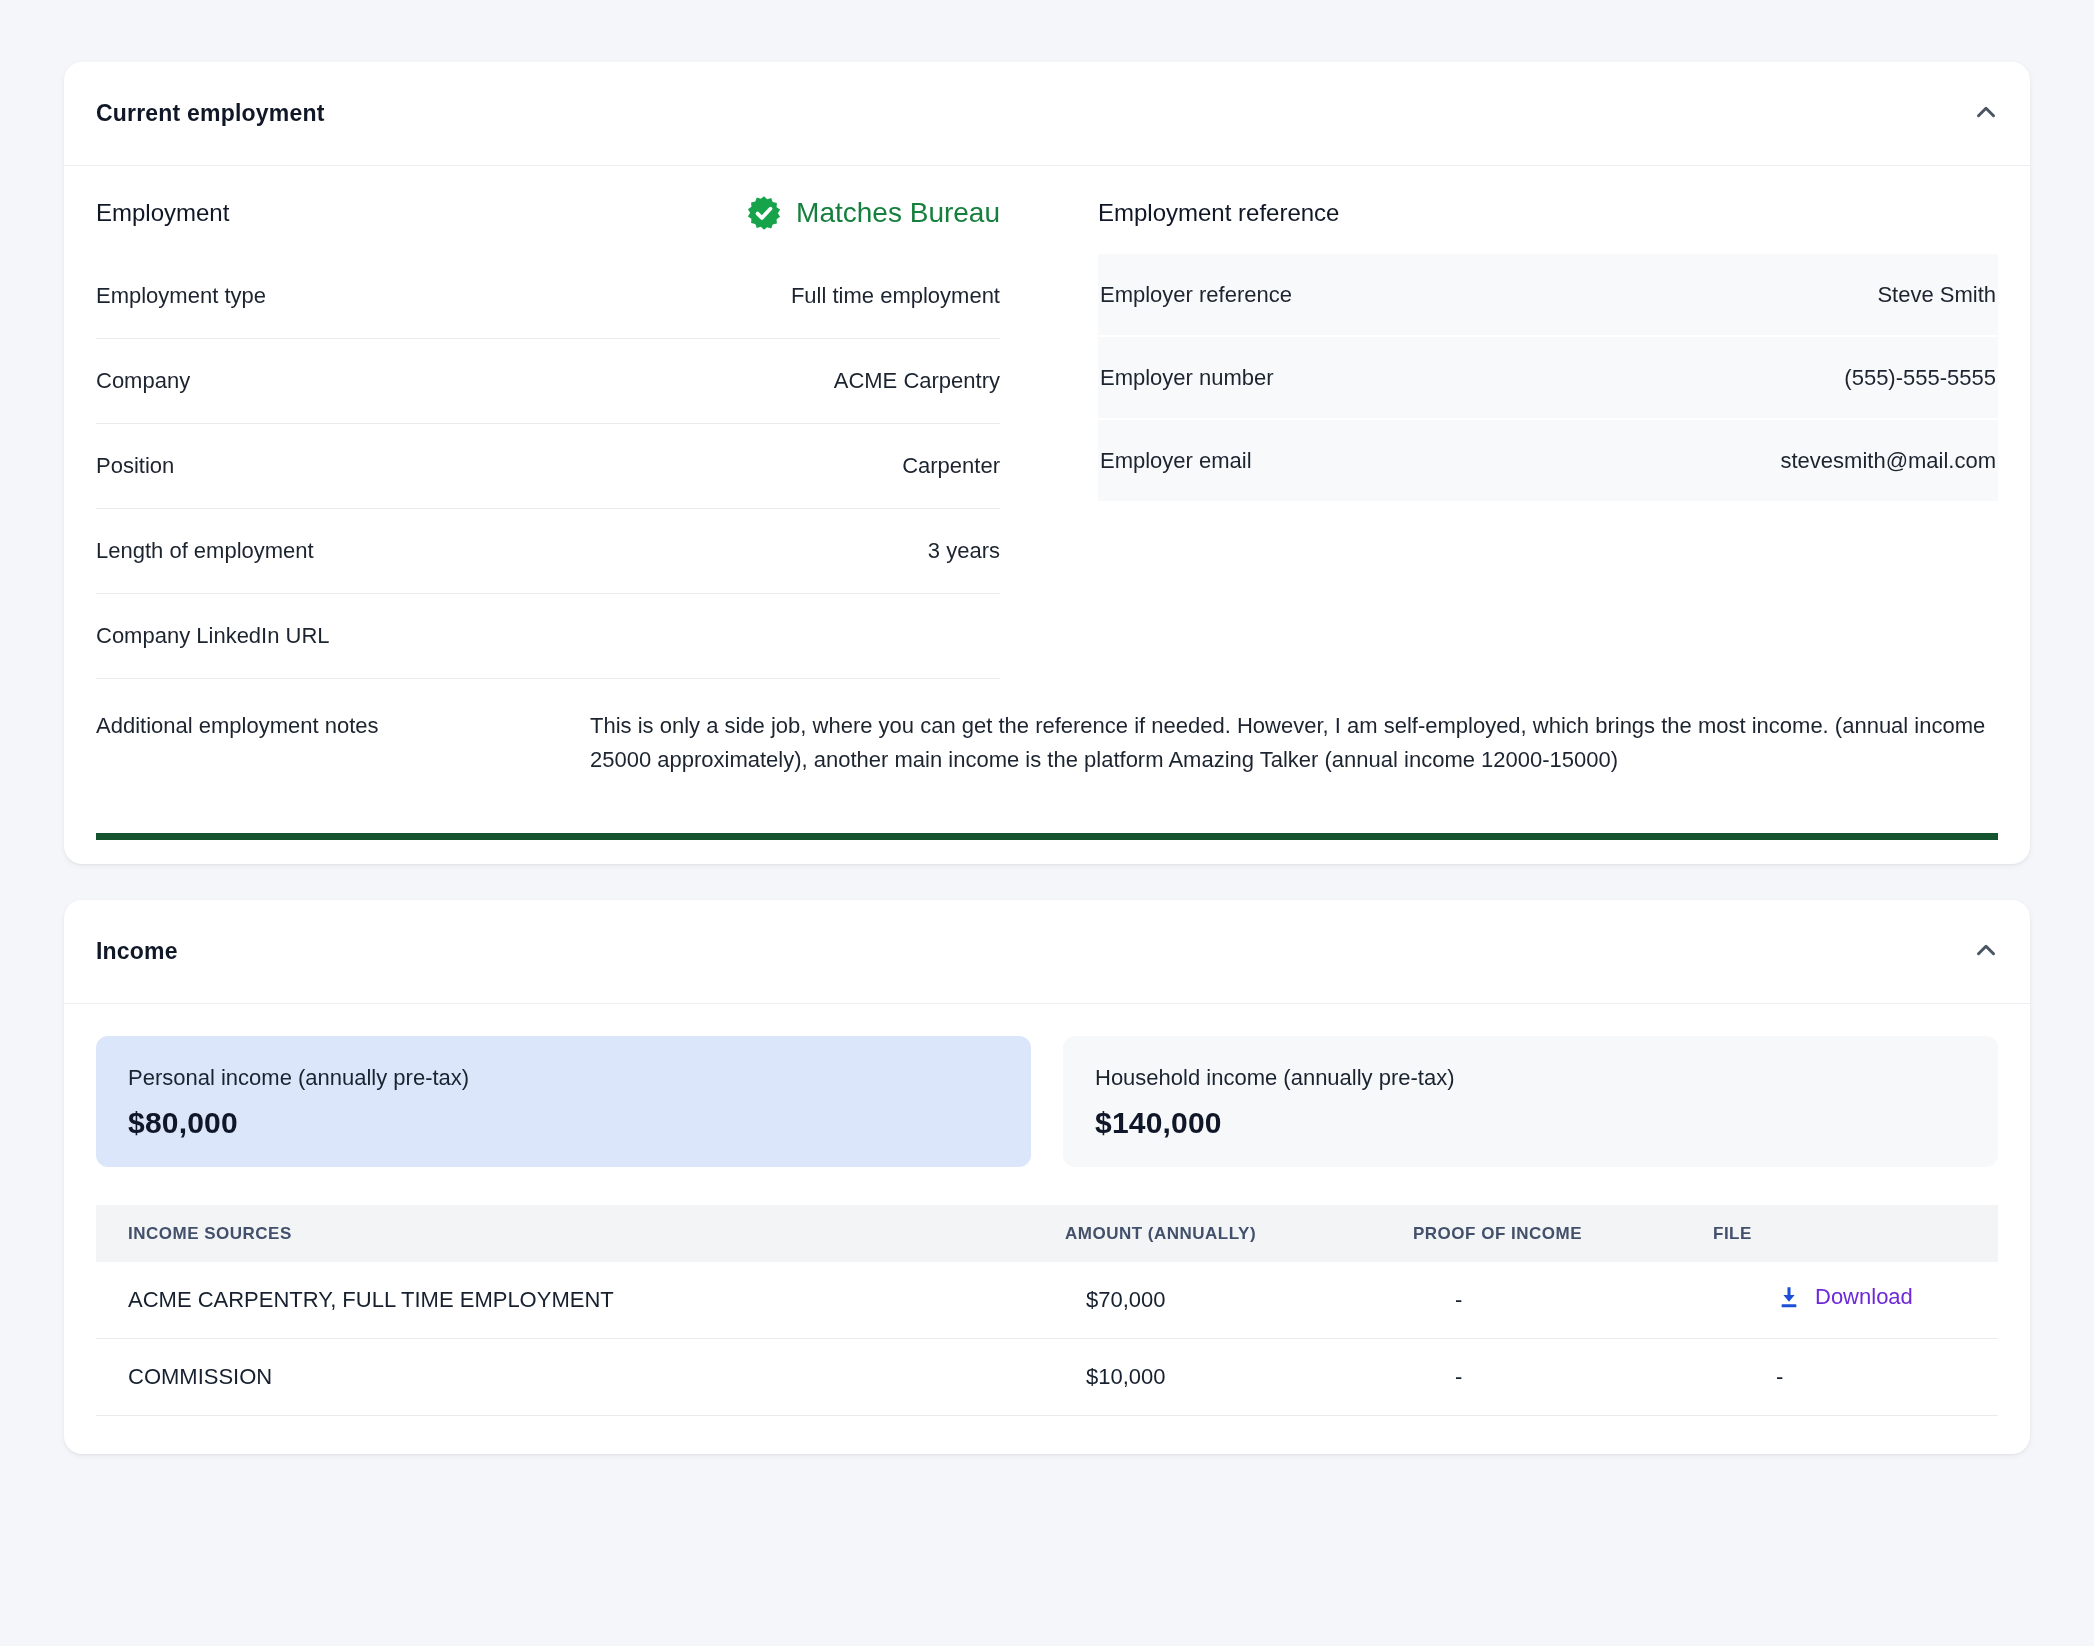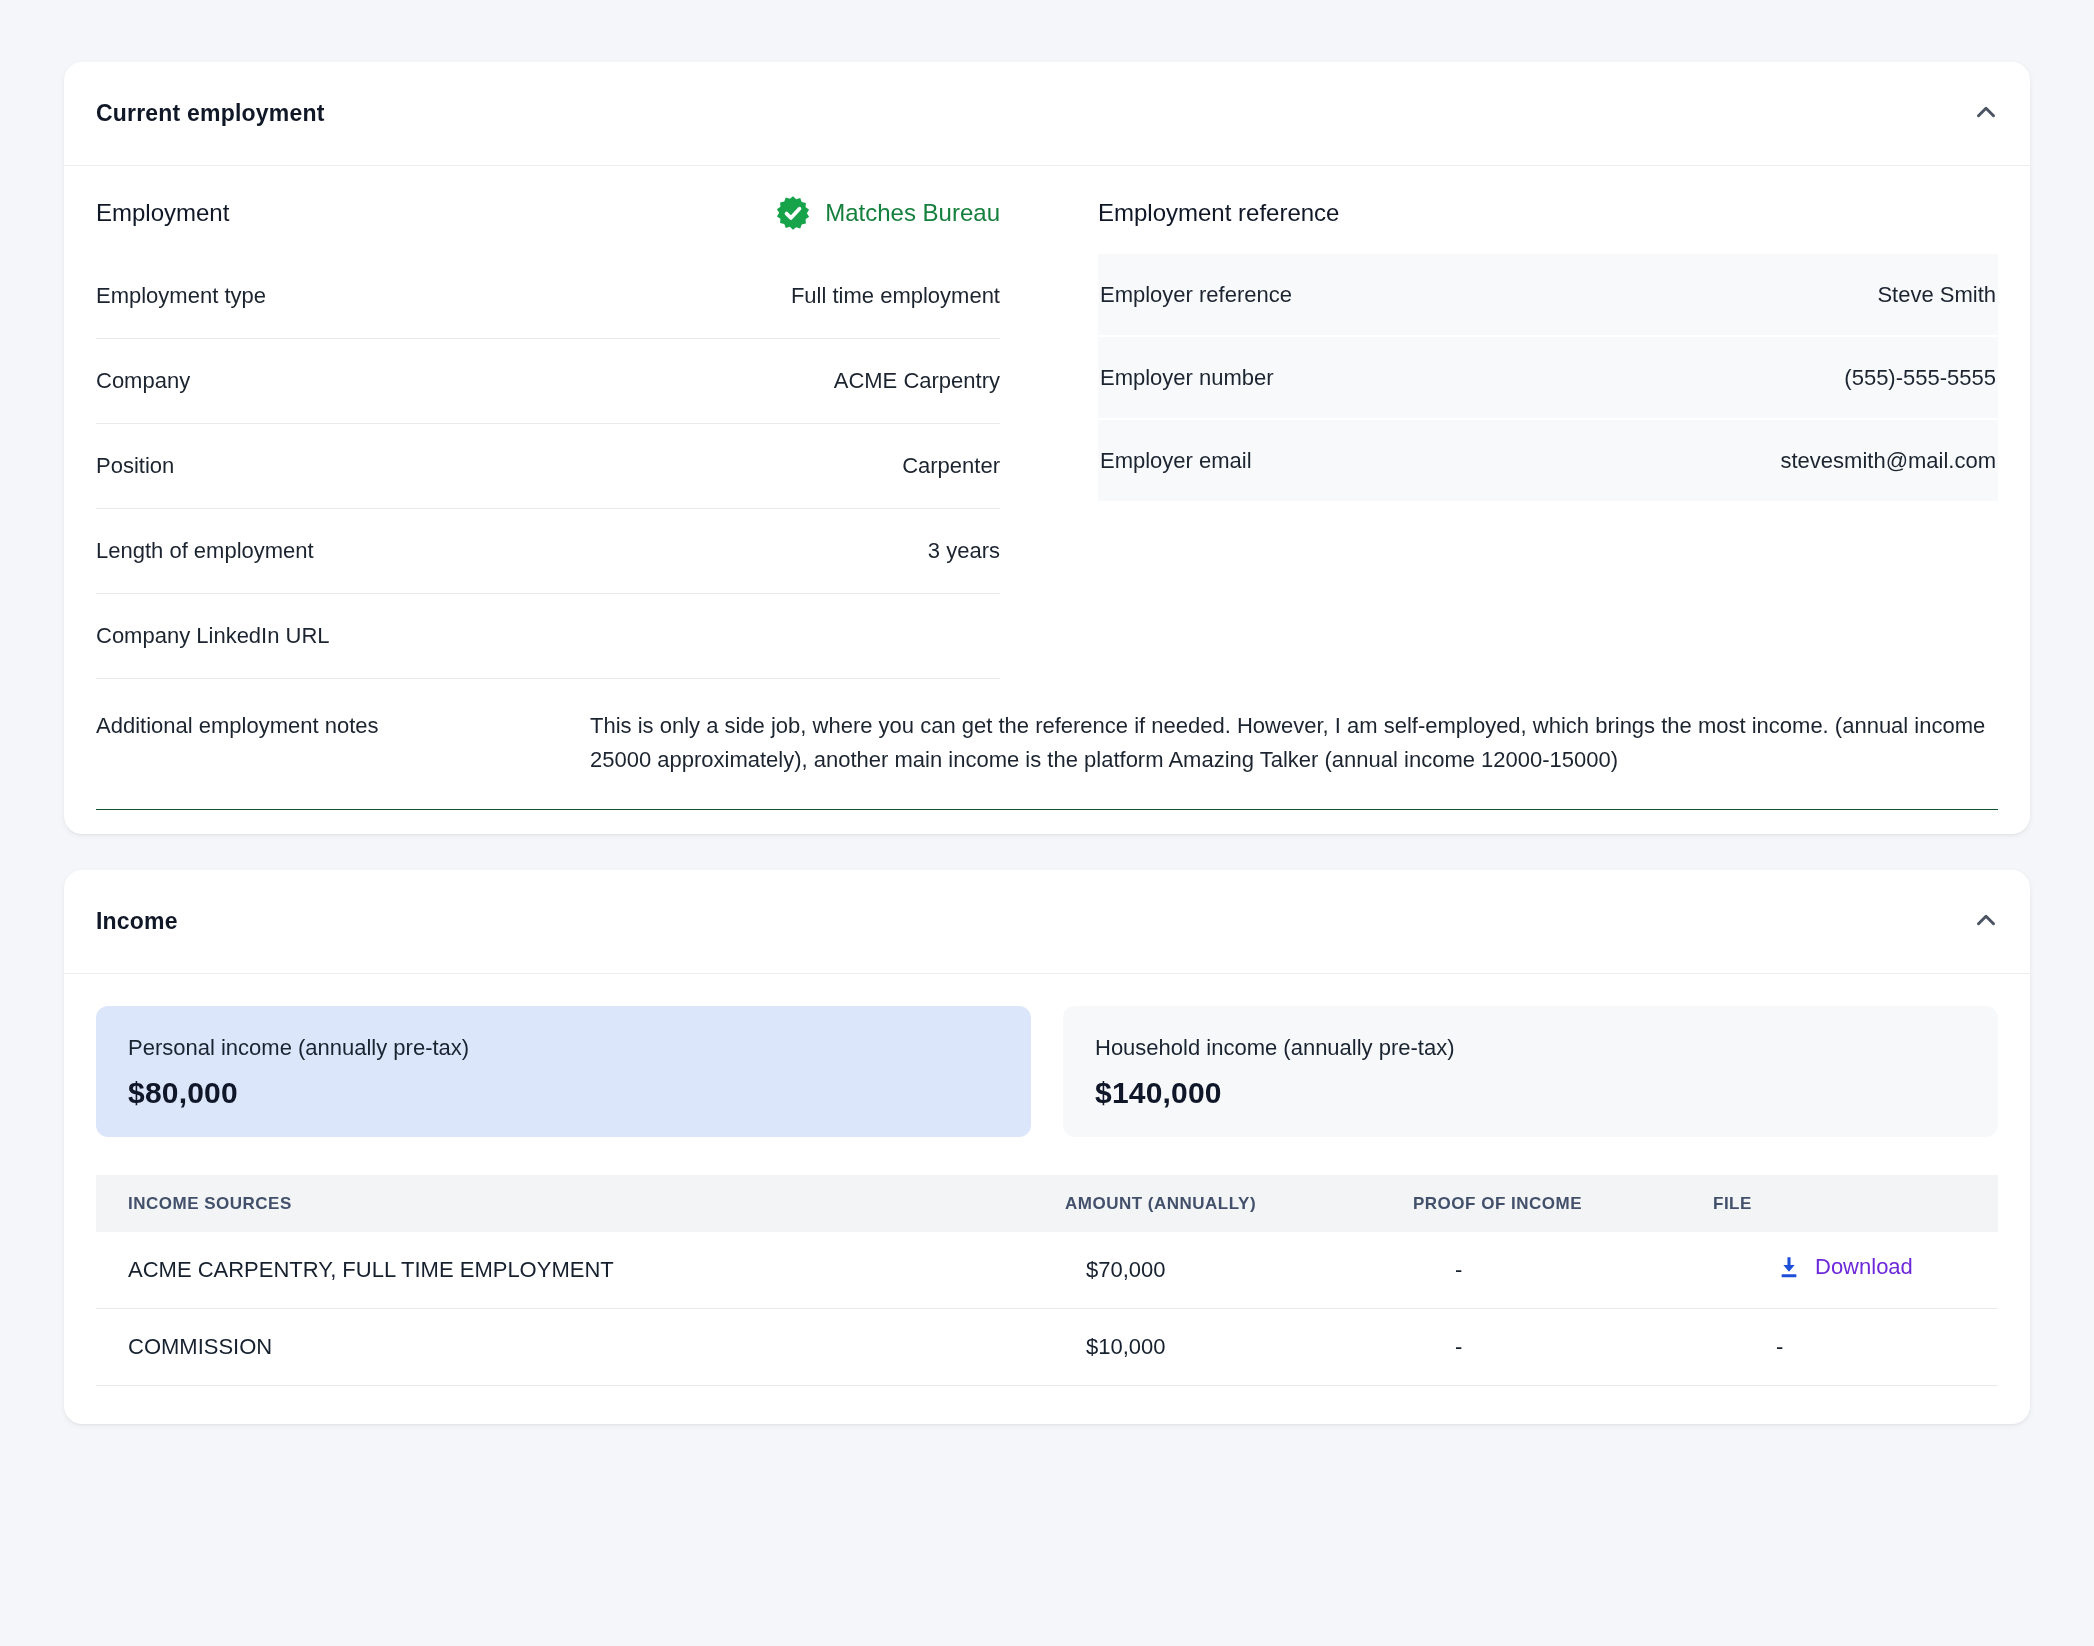--- a/index.html
+++ b/index.html
@@ -28,35 +28,35 @@
   .card-body { padding:0 32px; }
 
   
   .emp-grid { display:grid; grid-template-columns:904px 900px; column-gap:98px; }
   .section-heading-row {
     display:flex; justify-content:space-between; align-items:center;
     height:88px; padding-top:6px;
   }
   .section-heading { font-size:24px; font-weight:500; color:#101828; }
   .badge { display:flex; align-items:center; gap:14px; }
-  .badge-label { font-size:24px; font-weight:500; color:#15803d; }
+  .badge-label { font-size:28px; font-weight:500; color:#15803d; }
   .kv-row {
     display:flex; justify-content:space-between; align-items:center;
     height:85px; border-bottom:1px solid #e8ebee;
     font-size:22px;
   }
   .kv-label { color:#1c2430; }
   .kv-value { color:#1c2430; text-align:right; }
   .kv-link { color:#1c2430; text-decoration:underline; text-underline-offset:5px; cursor:pointer; }
   .ref-row {
     display:flex; justify-content:space-between; align-items:center;
     height:83px; background:#f8f9fb; border-bottom:2px solid #ffffff;
     font-size:22px; padding:0 2px;
   }
-  .notes-row { display:flex; padding:30px 0 32px; border-bottom:1px solid #14532d; }
+  .notes-row { display:flex; padding:30px 0 56px; border-bottom:7px solid #14532d; }
   .notes-label { flex:0 0 494px; font-size:22px; color:#1c2430; line-height:34px; }
   .notes-text { flex:1; font-size:22px; line-height:34px; color:#1c2430; }
   .emp-bottom-pad { height:24px; }
 
   
   .summary-row { display:flex; gap:32px; margin-top:32px; }
   .summary-box { flex:1; height:131px; border-radius:12px; padding:29px 32px; }
   .summary-box.highlight { background:#dce6fa; }
   .summary-box.plain { background:#f7f8fa; }
   .summary-label { font-size:22px; color:#1a2330; }

